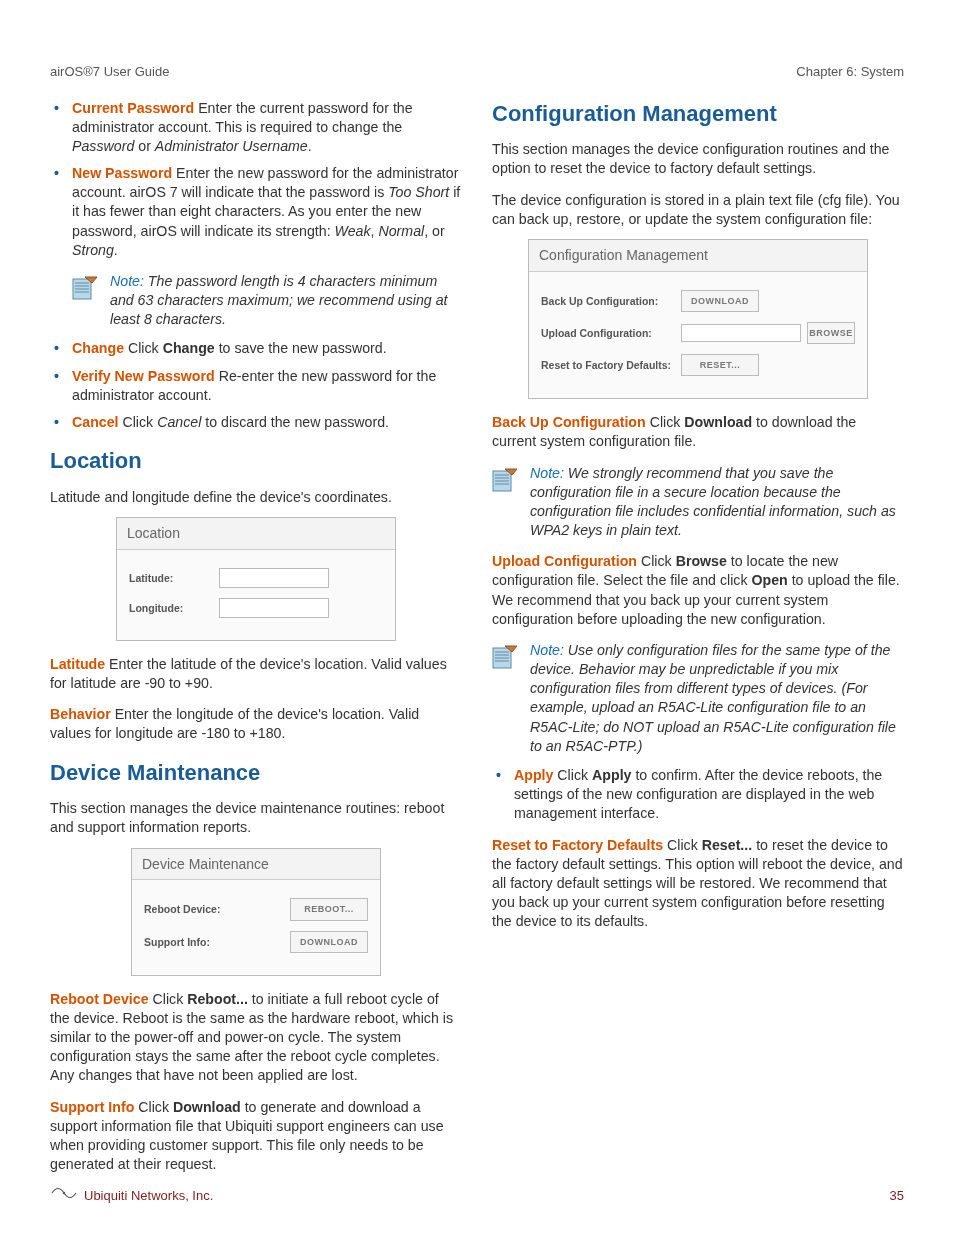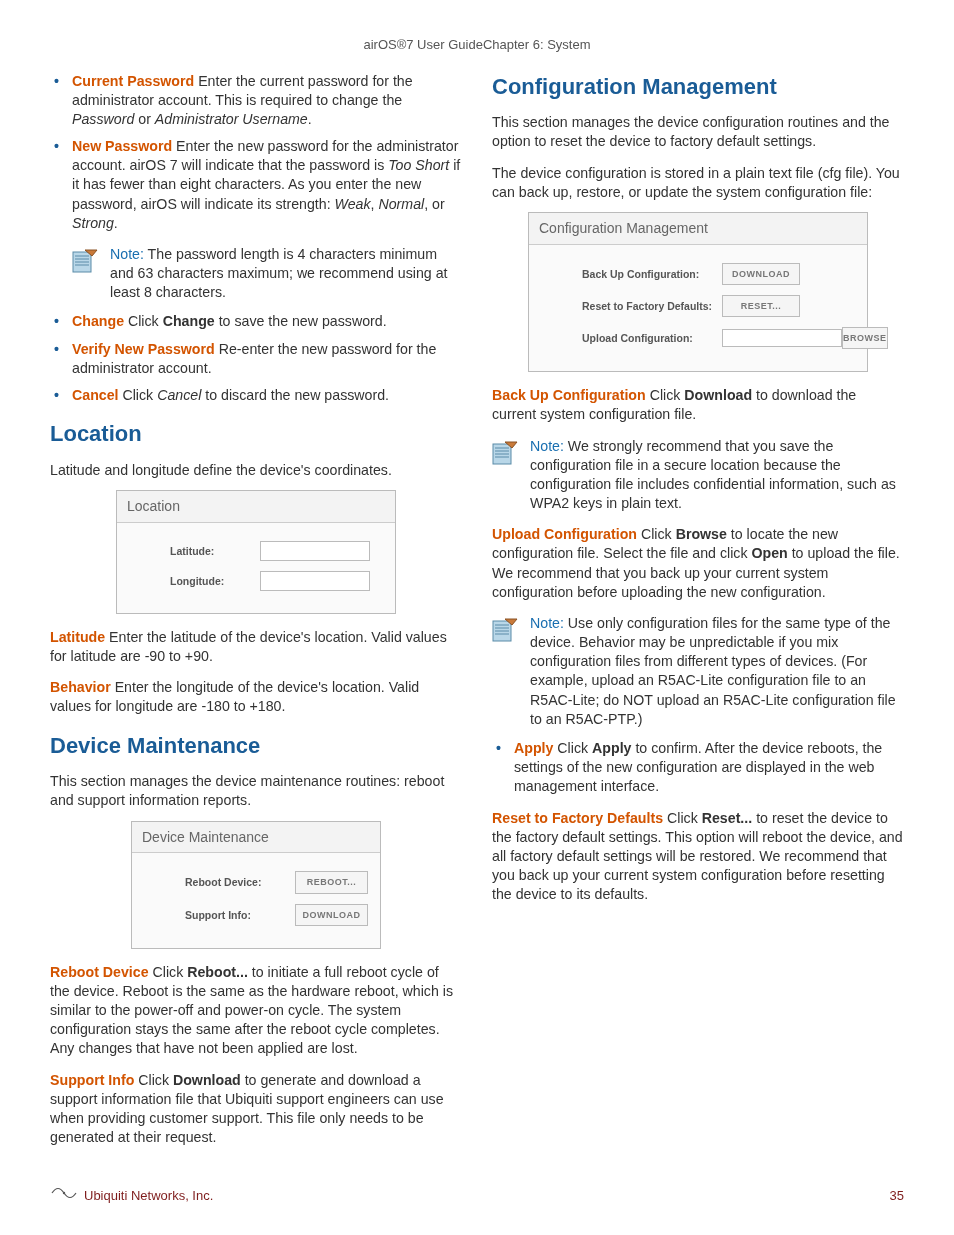--- a/index.html
+++ b/index.html
@@ -7,51 +7,51 @@
     font-family: "Myriad Pro", "Segoe UI", -apple-system, Arial, sans-serif;
     background: #fff;
     color: #333;
     width: 954px;
     height: 1235px;
     position: relative;
     padding: 36px 50px 30px 50px;
     font-size: 14.2px;
     line-height: 1.35;
   }
-  .header-row { display: flex; justify-content: center; font-size: 13px; color: #555; margin-bottom: 18px; }
+  .header-row { display: flex; justify-content: space-between; font-size: 13px; color: #555; margin-bottom: 18px; margin-top: 27px; }
   .columns { display: flex; gap: 30px; }
   .col { flex: 1; min-width: 0; }
   ul.bullets { list-style: none; padding-left: 18px; }
   ul.bullets > li { position: relative; margin-bottom: 8px; padding-left: 4px;}
   ul.bullets > li::before { content: "•"; color: #1a5c96; position: absolute; left: -14px; top:0; font-weight: bold;}
   .term { color: #d35400; font-weight: bold; }
   em, .ital { font-style: italic; }
   b { font-weight: bold; }
   h2 { color: #1a5c96; font-size: 22px; font-weight: bold; margin-top: 14px; margin-bottom: 6px; }
   p { margin-bottom: 10px; margin-top: 12px; }
 
-  .note-box { display: flex; gap: 10px; margin: 12px 0 10px 22px; }
+  .note-box { display: flex; gap: 10px; margin: 12px 0 10px 22px; font-style: italic; }
   .note-box.flush { margin-left: 0; }
   .note-icon { flex: 0 0 28px; padding-top:2px;}
   .note-icon svg { display:block;}
   .note-label { color: #1a6fb0; }
   .note-body { flex: 1; }
 
   
   .ui-panel {
     border: 1px solid #bbb;
     background: #fafafa;
     font-size: 11.5px;
     color: #555;
     margin: 0 auto 14px auto;
   }
   .ui-panel-title { padding: 6px 10px; border-bottom: 1px solid #ccc; background: #f3f3f3; font-size: 14px; color: #666; font-weight: 400;}
   .ui-panel-body { padding: 8px 12px 12px 12px; }
   .ui-row { display:flex; align-items:center; margin: 10px 0;}
-  .ui-row-label { flex:0 0 140px; font-weight: bold; font-size: 10.5px; color: #555; margin-left: 41px;}
+  .ui-row-label { flex:0 0 140px; font-weight: bold; font-size: 10.5px; color: #555;}
   .ui-input { border:1px solid #bbb; height:20px; background:#fff; flex:0 0 110px;}
   .ui-input2 { border:1px solid #bbb; height:18px; background:#fff; flex:0 0 120px;}
   .ui-btn { border:1px solid #bbb; background:#f5f5f5; color:#777; font-size:9px; letter-spacing:0.5px; font-weight:bold; padding: 4px 0; text-align:center; display:inline-block;}
 
   .panel-location { width: 280px; }
   .panel-maint { width: 250px; }
   .panel-config { width: 340px; }
 
   .footer-row { position:absolute; bottom:30px; left:50px; right:50px; display:flex; justify-content:space-between; align-items:center; font-size:13px; color:#7f1d1d;}
   .logo { width:28px; }
@@ -164,28 +164,28 @@
     <p>The device configuration is stored in a plain text file (cfg file). You can back up, restore, or update the system configuration file:</p>
 
     <div class="ui-panel panel-config">
       <div class="ui-panel-title">Configuration Management</div>
       <div class="ui-panel-body">
         <div class="ui-row">
           <div class="ui-row-label">Back Up Configuration:</div>
           <div class="ui-btn" style="width:78px">DOWNLOAD</div>
         </div>
         <div class="ui-row">
-          <div class="ui-row-label">Reset to Factory Defaults:</div>
-          <div class="ui-btn" style="width:78px">RESET...</div>
-        </div>
-        <div class="ui-row">
           <div class="ui-row-label">Upload Configuration:</div>
           <div class="ui-input2"></div>
           <div style="width:6px"></div>
           <div class="ui-btn" style="width:50px">BROWSE</div>
+        </div>
+        <div class="ui-row">
+          <div class="ui-row-label">Reset to Factory Defaults:</div>
+          <div class="ui-btn" style="width:78px">RESET...</div>
         </div>
       </div>
     </div>
 
     <p>
       <span class="term">Back Up Configuration</span><span>  Click </span><b>Download</b><span> to download the current system configuration file.</span>
     </p>
 
     <div class="note-box flush">
       <div class="note-icon">

